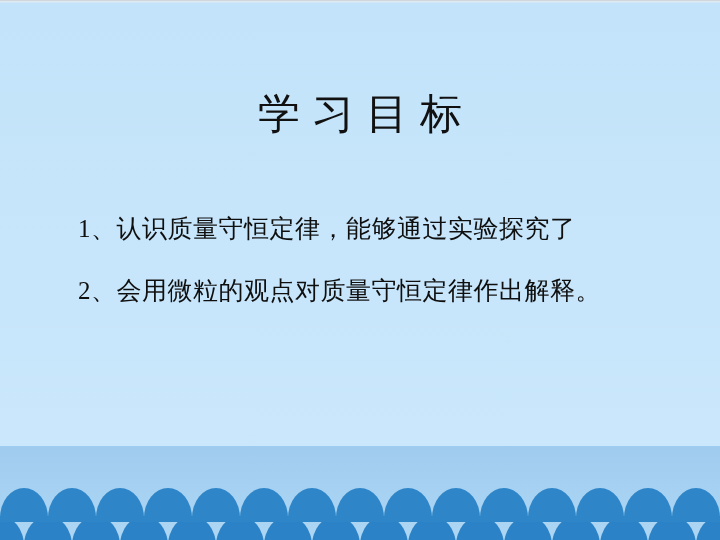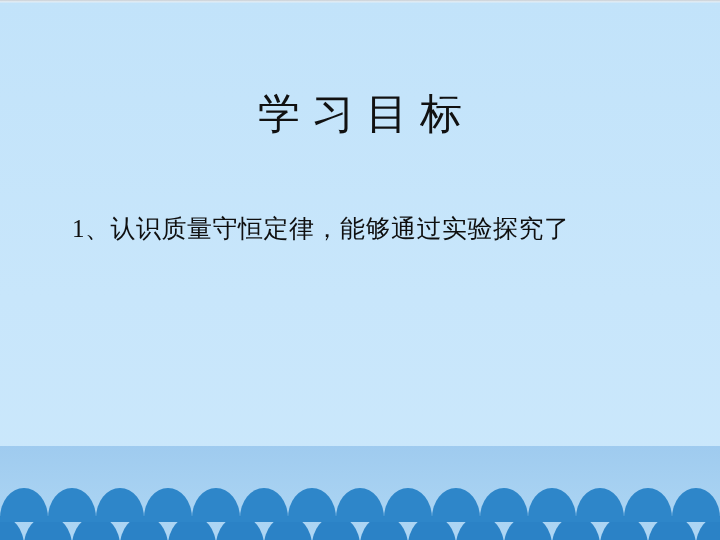--- a/index.html
+++ b/index.html
@@ -46,21 +46,21 @@
     letter-spacing: 12px;
     text-indent: 12px;
     white-space: nowrap;
     font-weight: 400;
   }
 
   
   .body-block {
     position: absolute;
     top: 198px;
-    left: 72px;
+    left: 78px;
     width: 580px;
   }
   .body-line {
     font-family: "Liberation Serif", "DejaVu Serif", serif;
     font-size: 25px;
     line-height: 62px;
     color: #0f0f0f;
     letter-spacing: 0.5px;
     white-space: nowrap;
   }
@@ -102,20 +102,21 @@
 <body>
 
 <div class="slide">
 
   <div class="top-edge"></div>
 
   <div class="title">学习目标</div>
 
   <div class="body-block">
     <div class="body-line">1、认识质量守恒定律，能够通过实验探究了</div>
+    <div class="body-line">2、会用微粒的观点对质量守恒定律作出解释。</div>
   </div>
 
   <div class="bottom-band">
     <div class="dome-row row-2">
         <div class="dome"></div>
         <div class="dome"></div>
         <div class="dome"></div>
         <div class="dome"></div>
         <div class="dome"></div>
         <div class="dome"></div>

